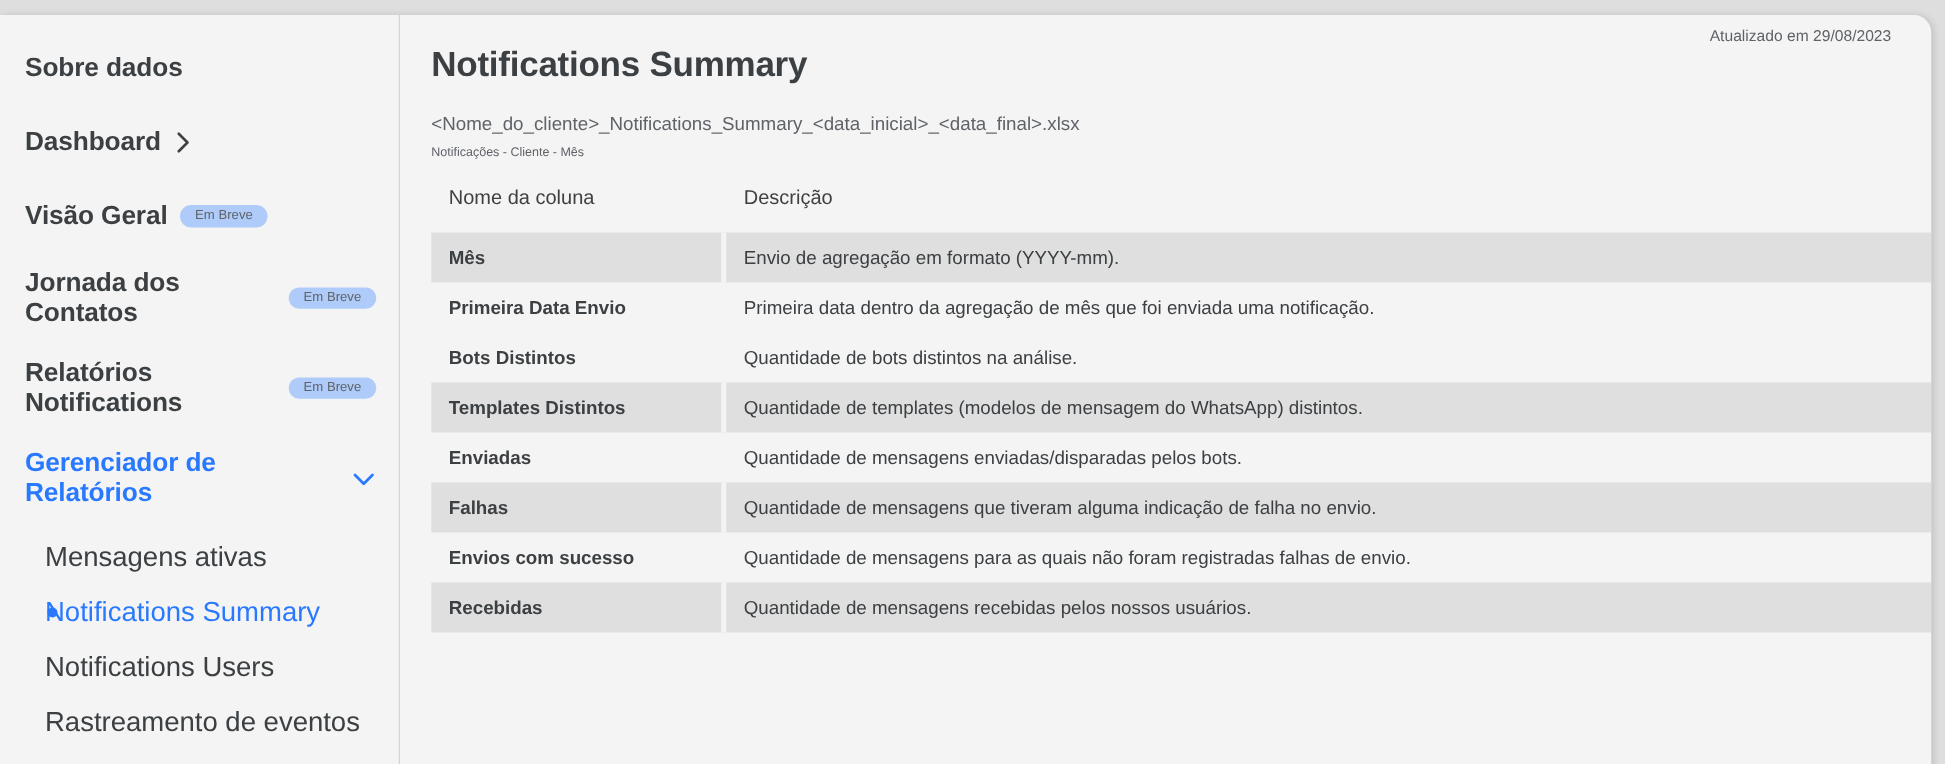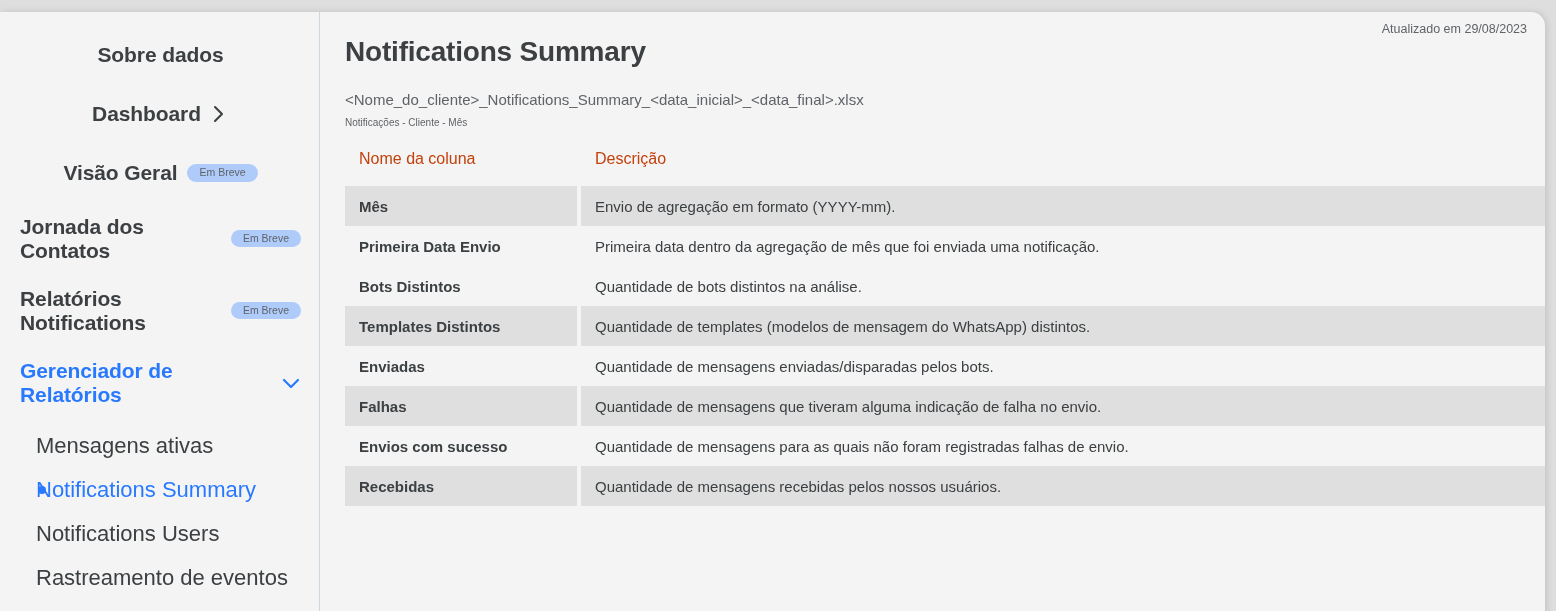--- a/index.html
+++ b/index.html
@@ -36,21 +36,21 @@
     border-right: 1px solid #ccd6dd;
     padding-top: 26px;
     overflow: hidden;
   }
 
   .nav-group { padding: 0 18px 0 20px; }
 
   .nav-top-item {
     display: flex;
     align-items: center;
-    justify-content: center;
+    justify-content: flex-start;
     min-height: 34px;
     margin-bottom: 25px;
     cursor: pointer;
   }
   .nav-top-item .nav-label {
     font-size: 21px;
     font-weight: bold;
     color: #3c4043;
     line-height: 1.12;
     letter-spacing: -0.1px;
@@ -108,21 +108,21 @@
     left: 321px;
     top: 0;
     right: 0;
     height: 100%;
     padding: 0 12px 0 24px;
     overflow: hidden;
   }
 
   #updated-stamp {
     position: absolute;
-    right: 18px;
+    right: 32px;
     top: 10px;
     font-size: 12.5px;
     color: #5f6368;
   }
 
   #page-title {
     margin-top: 24px;
     font-size: 28px;
     font-weight: bold;
     color: #3c4043;
@@ -144,21 +144,21 @@
   #spec-table {
     margin-top: 22px;
     width: 1212px;
     border-collapse: separate;
     border-spacing: 0;
   }
   #spec-table th {
     text-align: left;
     font-size: 16px;
     font-weight: normal;
-    color: #c2410c;
+    color: #404040;
     padding: 0 0 18px 14px;
   }
   #spec-table th.col-name { width: 236px; }
 
   #spec-table td {
     font-size: 15px;
     color: #3c4043;
     height: 40px;
     vertical-align: middle;
     padding: 0 14px;

